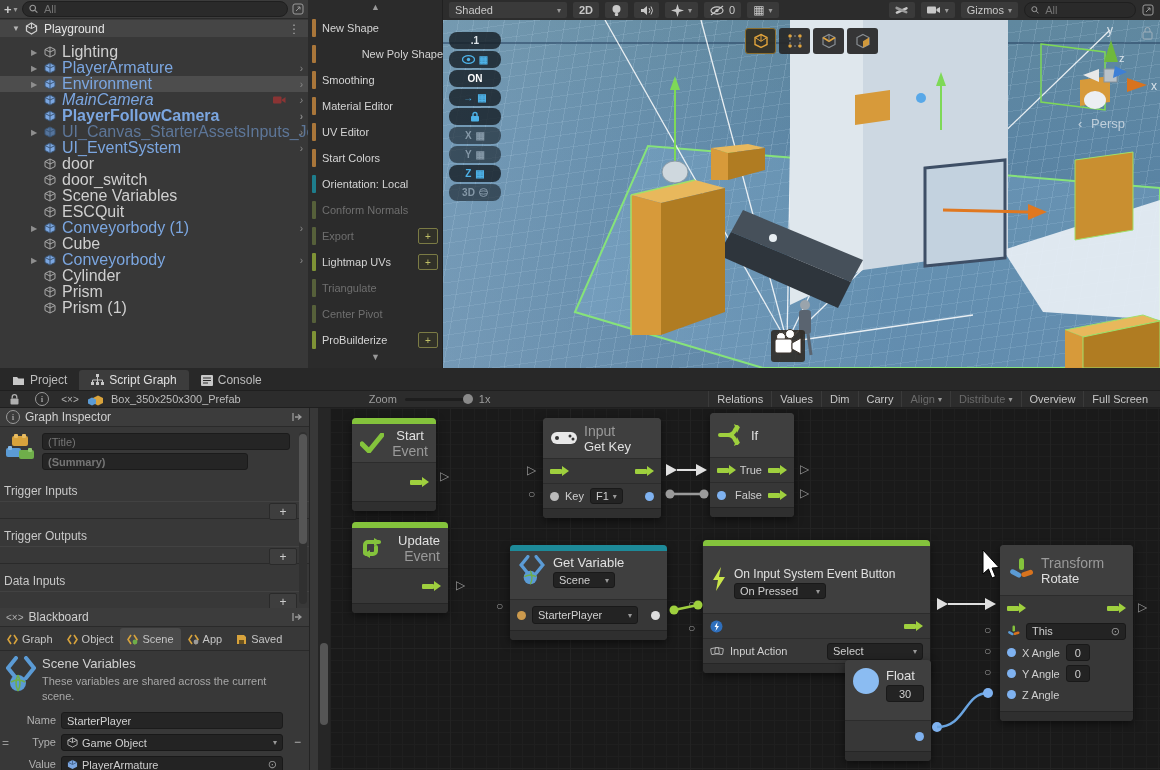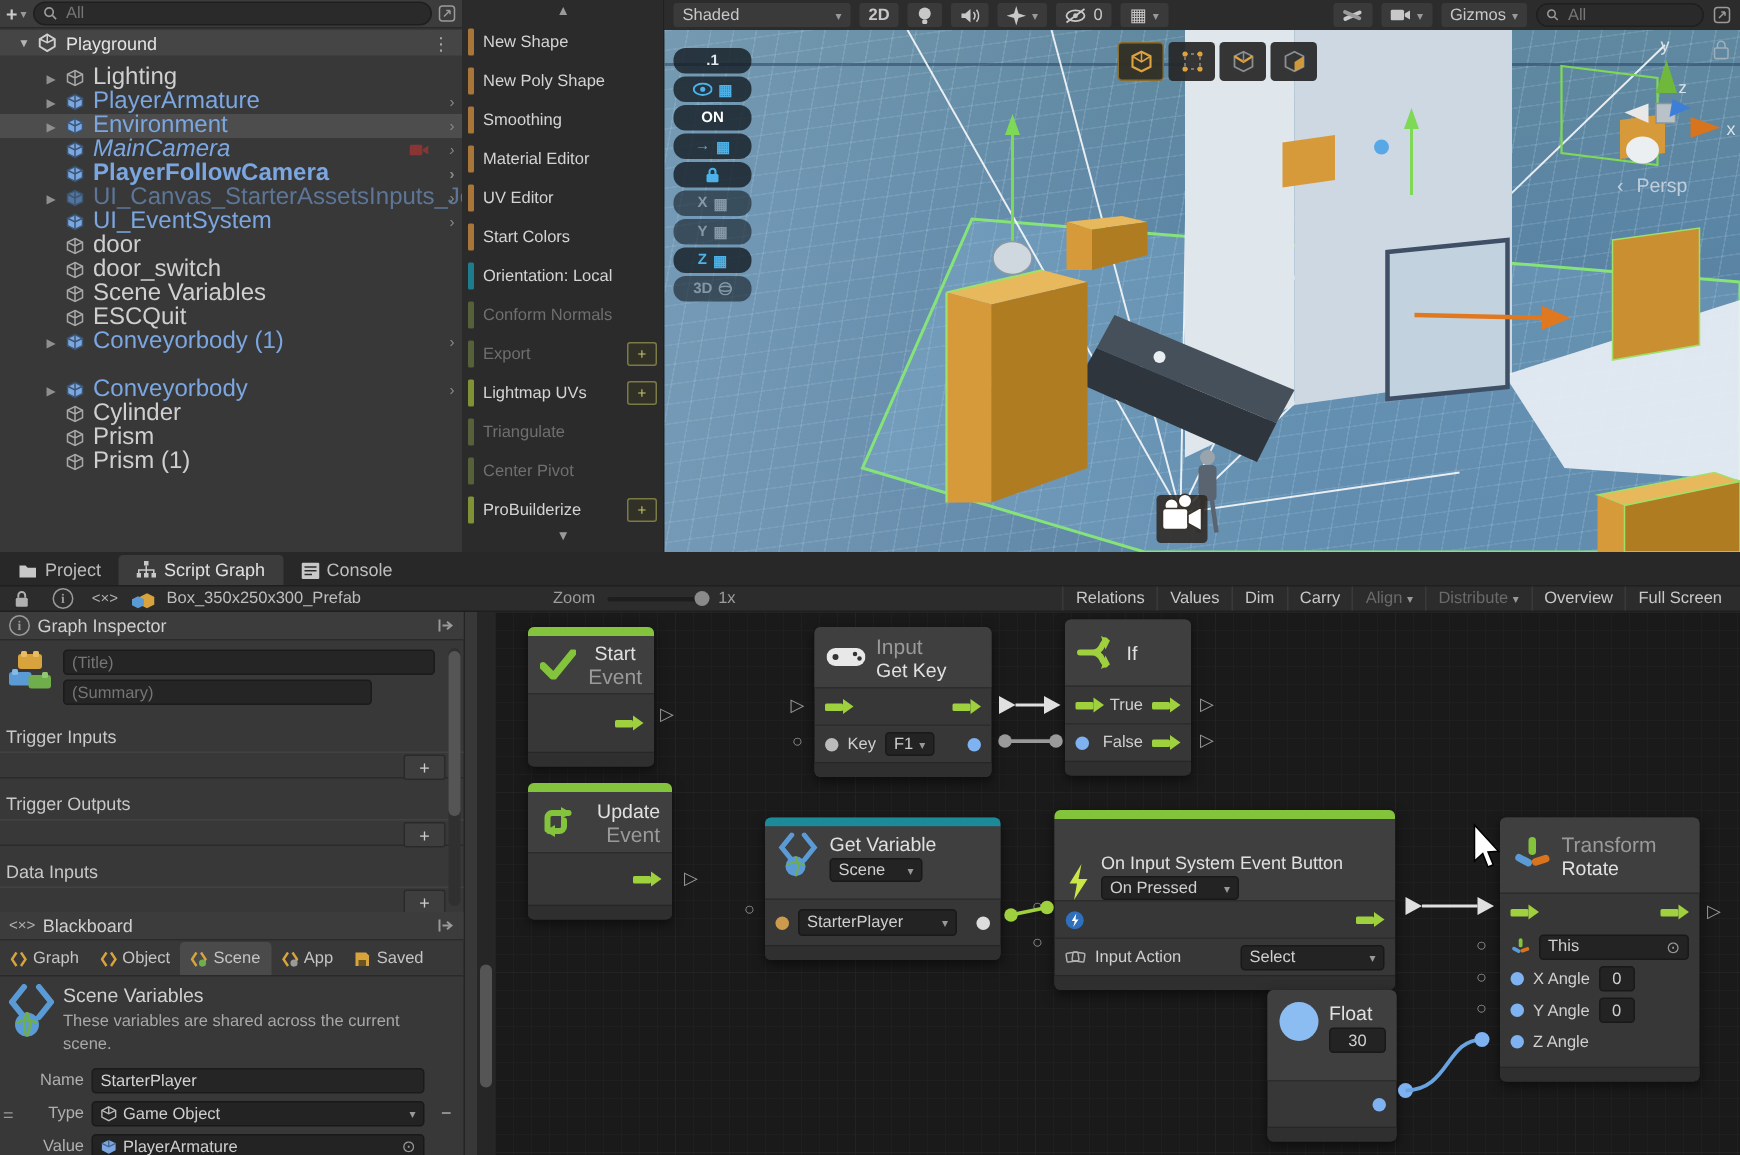--- a/index.html
+++ b/index.html
@@ -240,20 +240,29 @@
       <span class="hexp">▶</span>
       <span class="hicon">
         <svg width="12" height="12" viewBox="0 0 12 12">
           <path d="M6 1 11 3.5v5L6 11 1 8.5v-5z" fill="#7ba6e0" stroke="#3b5574"></path>
           <path d="M6 1v5M1 3.5l5 2.5 5-2.5M6 6v5" stroke="#3b5574" fill="none"></path>
         </svg>
       </span>
       <span class="hlabel pf">Conveyorbody (1)</span>
       <span class="hchev">›</span>
     </div>
+    <div class="hrow" style="top: 236px;">
+      <span class="hicon">
+        <svg width="12" height="12" viewBox="0 0 12 12">
+          <path d="M6 1 11 3.5v5L6 11 1 8.5v-5z" fill="none" stroke="#a8a8a8"></path>
+          <path d="M6 1v5M1 3.5l5 2.5 5-2.5M6 6v5" stroke="#a8a8a8" fill="none"></path>
+        </svg>
+      </span>
+      <span class="hlabel ">Cube</span>
+    </div>
     <div class="hrow" style="top: 252px;">
       <span class="hexp">▶</span>
       <span class="hicon">
         <svg width="12" height="12" viewBox="0 0 12 12">
           <path d="M6 1 11 3.5v5L6 11 1 8.5v-5z" fill="#7ba6e0" stroke="#3b5574"></path>
           <path d="M6 1v5M1 3.5l5 2.5 5-2.5M6 6v5" stroke="#3b5574" fill="none"></path>
         </svg>
       </span>
       <span class="hlabel pf">Conveyorbody</span>
       <span class="hchev">›</span>
@@ -287,21 +296,21 @@
     </div>
   </div>
 
 <div class="abs" id="pbmenu">
   <div class="pbscroll" style="top:2px">▲</div>
   <div class="pbscroll" style="top:352px">▼</div>
 <div class="pbitem" style="top: 16px;">
       <span class="pbbar" style="background:#a9763a"></span>
       <span>New Shape</span>
     </div>
-    <div class="pbitem" style="top: 42px;">
+    <div class="pbitem" style="top: 42px; justify-content: flex-end;">
       <span class="pbbar" style="background:#a9763a"></span>
       <span>New Poly Shape</span>
     </div>
     <div class="pbitem" style="top: 68px;">
       <span class="pbbar" style="background:#a9763a"></span>
       <span>Smoothing</span>
     </div>
     <div class="pbitem" style="top: 94px;">
       <span class="pbbar" style="background:#a9763a"></span>
       <span>Material Editor</span>
@@ -663,21 +672,21 @@
   <svg class="abs" style="left:4px;top:26px" width="32" height="34" viewBox="0 0 32 34">
     <rect x="8" y="2" width="16" height="10" rx="2" fill="#d8a33c"></rect>
       <rect x="10" y="0" width="4" height="4" rx="1" fill="#e8bc62"></rect>
       <rect x="18" y="0" width="4" height="4" rx="1" fill="#e8bc62"></rect>
     <rect x="2" y="14" width="15" height="9" rx="2" fill="#5b9bd5"></rect>
       <rect x="4" y="12" width="4" height="4" rx="1" fill="#83b8e8"></rect>
     <rect x="15" y="16" width="15" height="9" rx="2" fill="#6fae4a"></rect>
       <rect x="24" y="14" width="4" height="4" rx="1" fill="#92c96e"></rect>
   </svg>
   <input class="fld abs" style="left: 42px; top: 25px; width: 248px; height: 17px;" placeholder="(Title)">
-  <input class="fld abs" style="left: 42px; top: 45px; width: 206px; height: 17px;" placeholder="(Summary)">
+  <input class="fld abs" style="left: 42px; top: 45px; width: 206px; height: 17px; font-weight: bold;" placeholder="(Summary)">
   <div class="sect" style="top:76px">Trigger Inputs</div>
   <div class="plusrow" style="top:93px">
       <span class="plusbtn">+</span>
     </div>
   <div class="sect" style="top:121px">Trigger Outputs</div>
   <div class="plusrow" style="top:138px">
       <span class="plusbtn">+</span>
     </div>
   <div class="sect" style="top:166px">Data Inputs</div>
   <div class="plusrow" style="top:183px">
@@ -888,21 +897,21 @@
           <span class="caret">▾</span>
         </span>
       <span class="dot white right"></span>
     </div>
     <div class="nfoot"></div>
   </div>
   <span class="xp" style="left:166px;top:192px">○</span>
 
   <div class="node" style="left:373px;top:132px;width:227px">
     <div class="nstrip green"></div>
-    <div class="nhead" style="height:46px;align-items:flex-end;padding-top:8px">
+    <div class="nhead" style="height:46px;align-items:flex-start;padding-top:21px">
       <svg width="16" height="24" viewBox="0 0 16 24">
           <path d="M10 0 2 13h5L5 24l9-14H8z" fill="#c9e54a"></path>
         </svg>
       <span>
           <div style="font-size:12px;color:#e0e0e0">On Input System Event Button</div>
         <span class="dd" style="height:16px;width:92px;margin-top:2px">
             <span>On Pressed</span>
             <span class="caret">▾</span>
           </span>
       </span>

